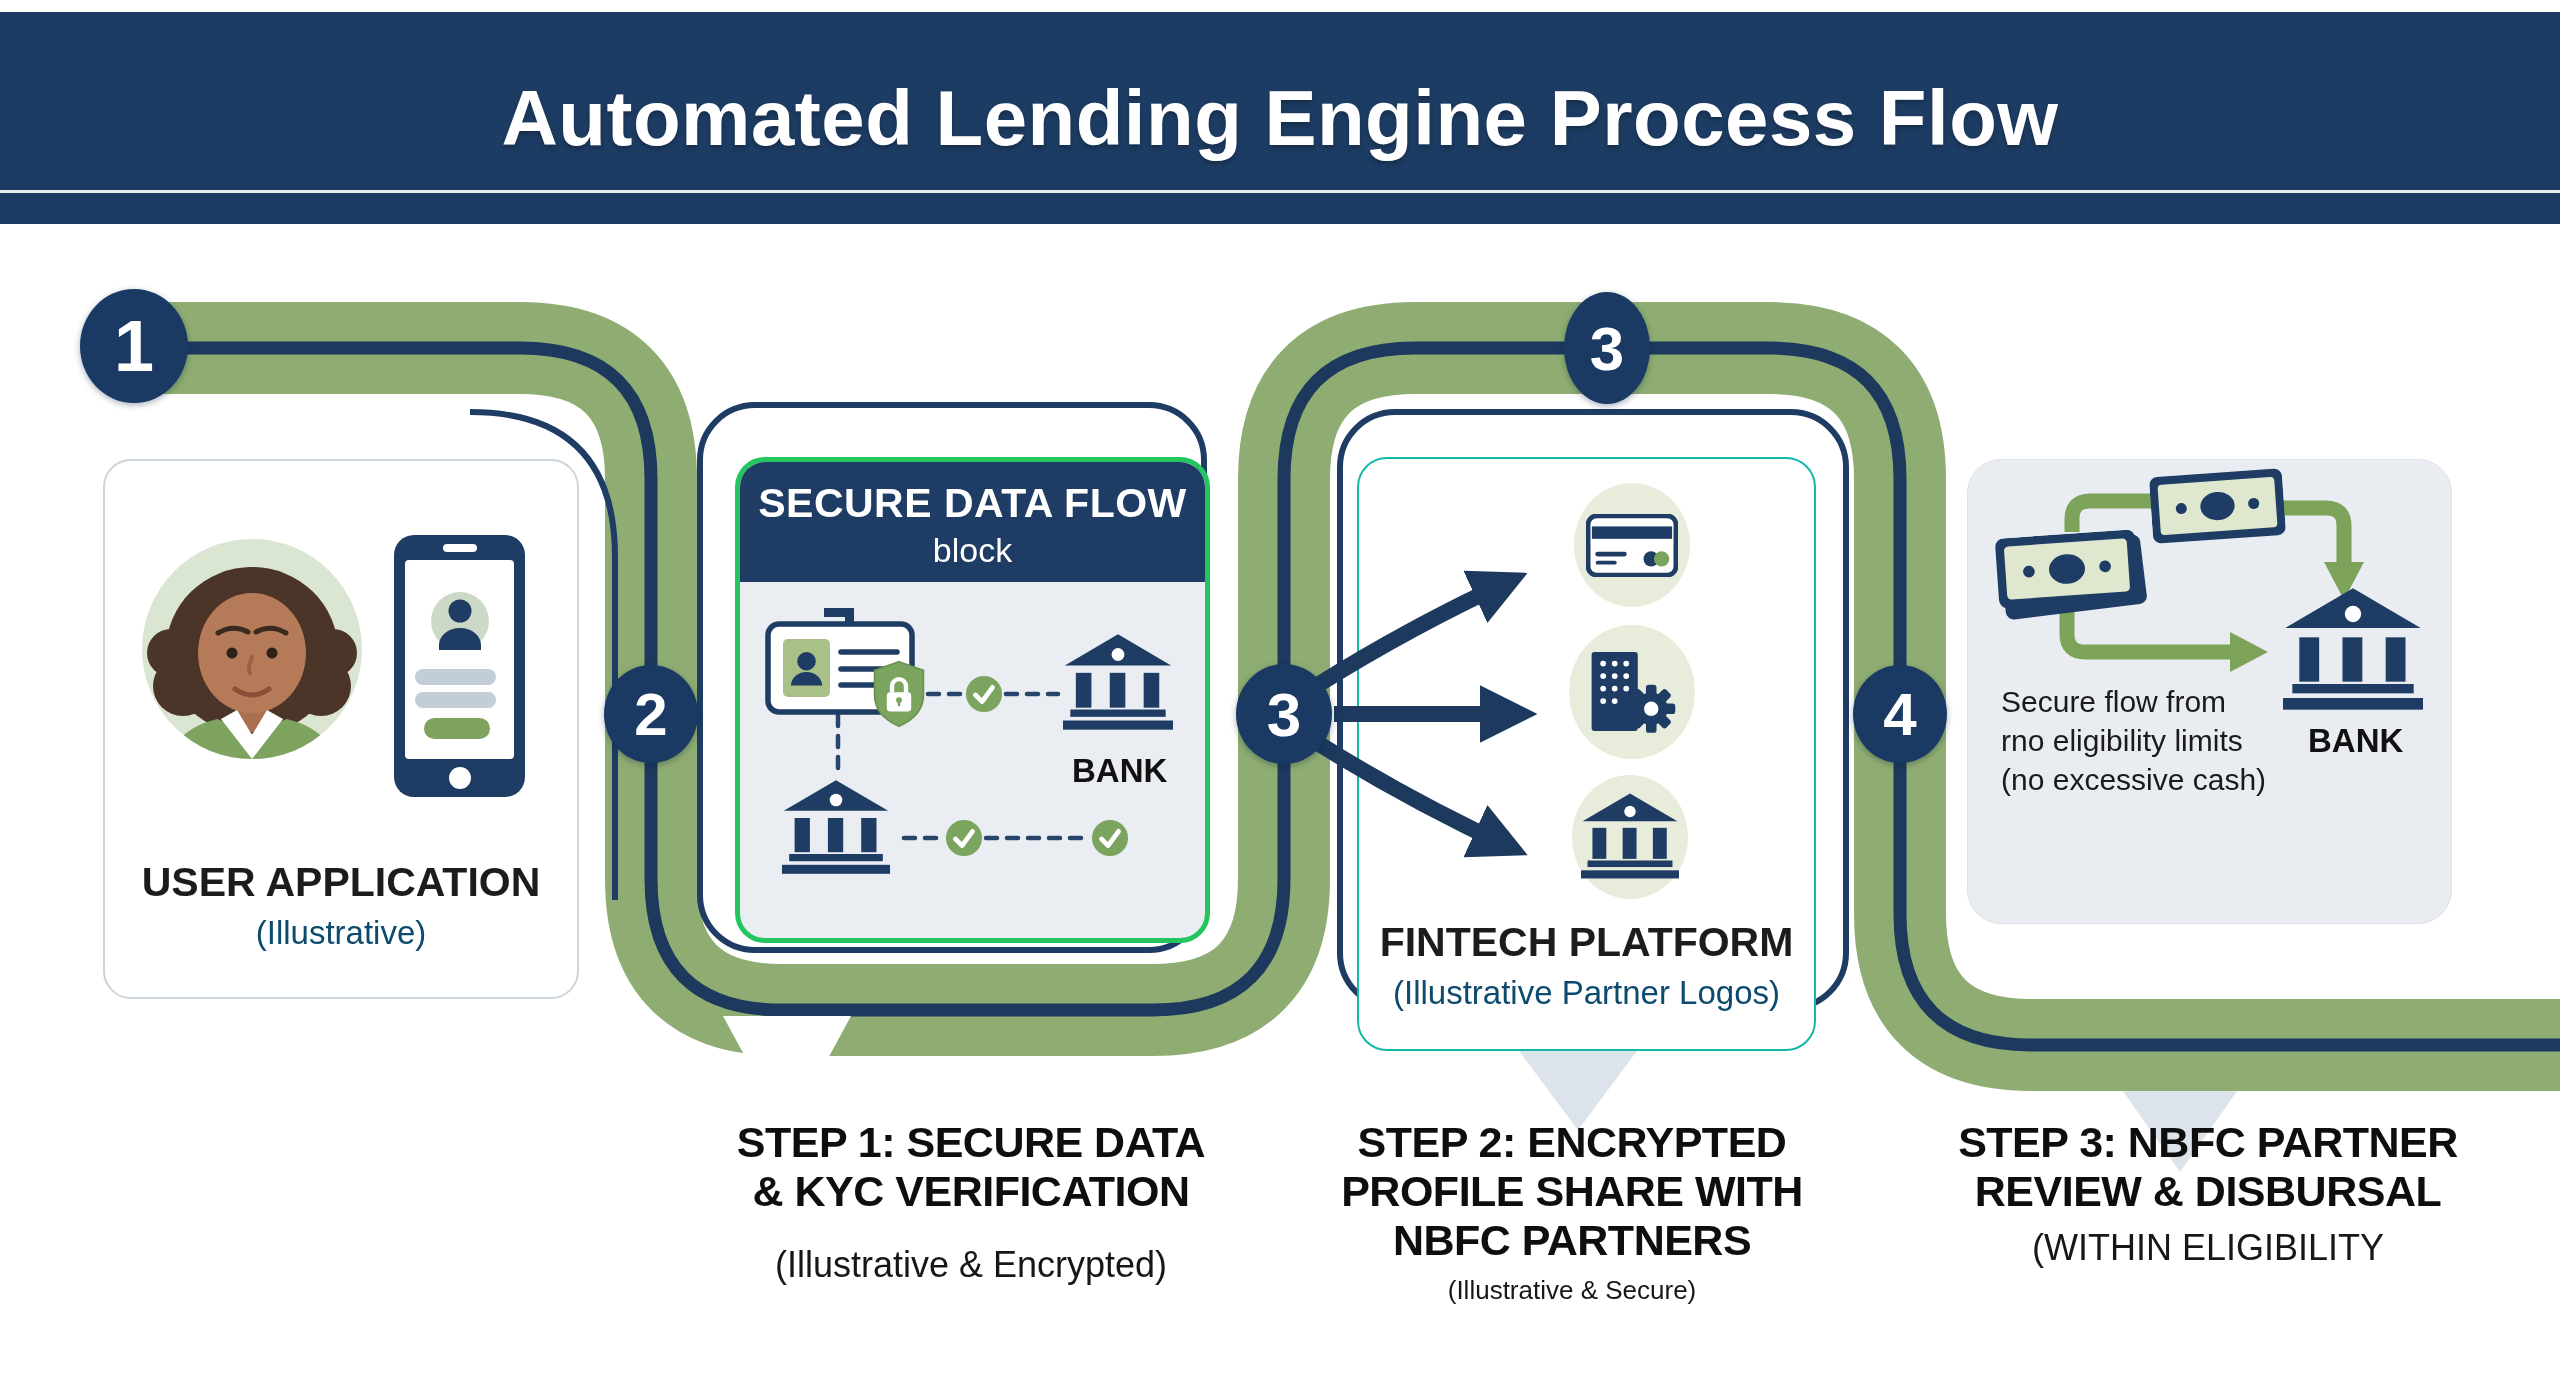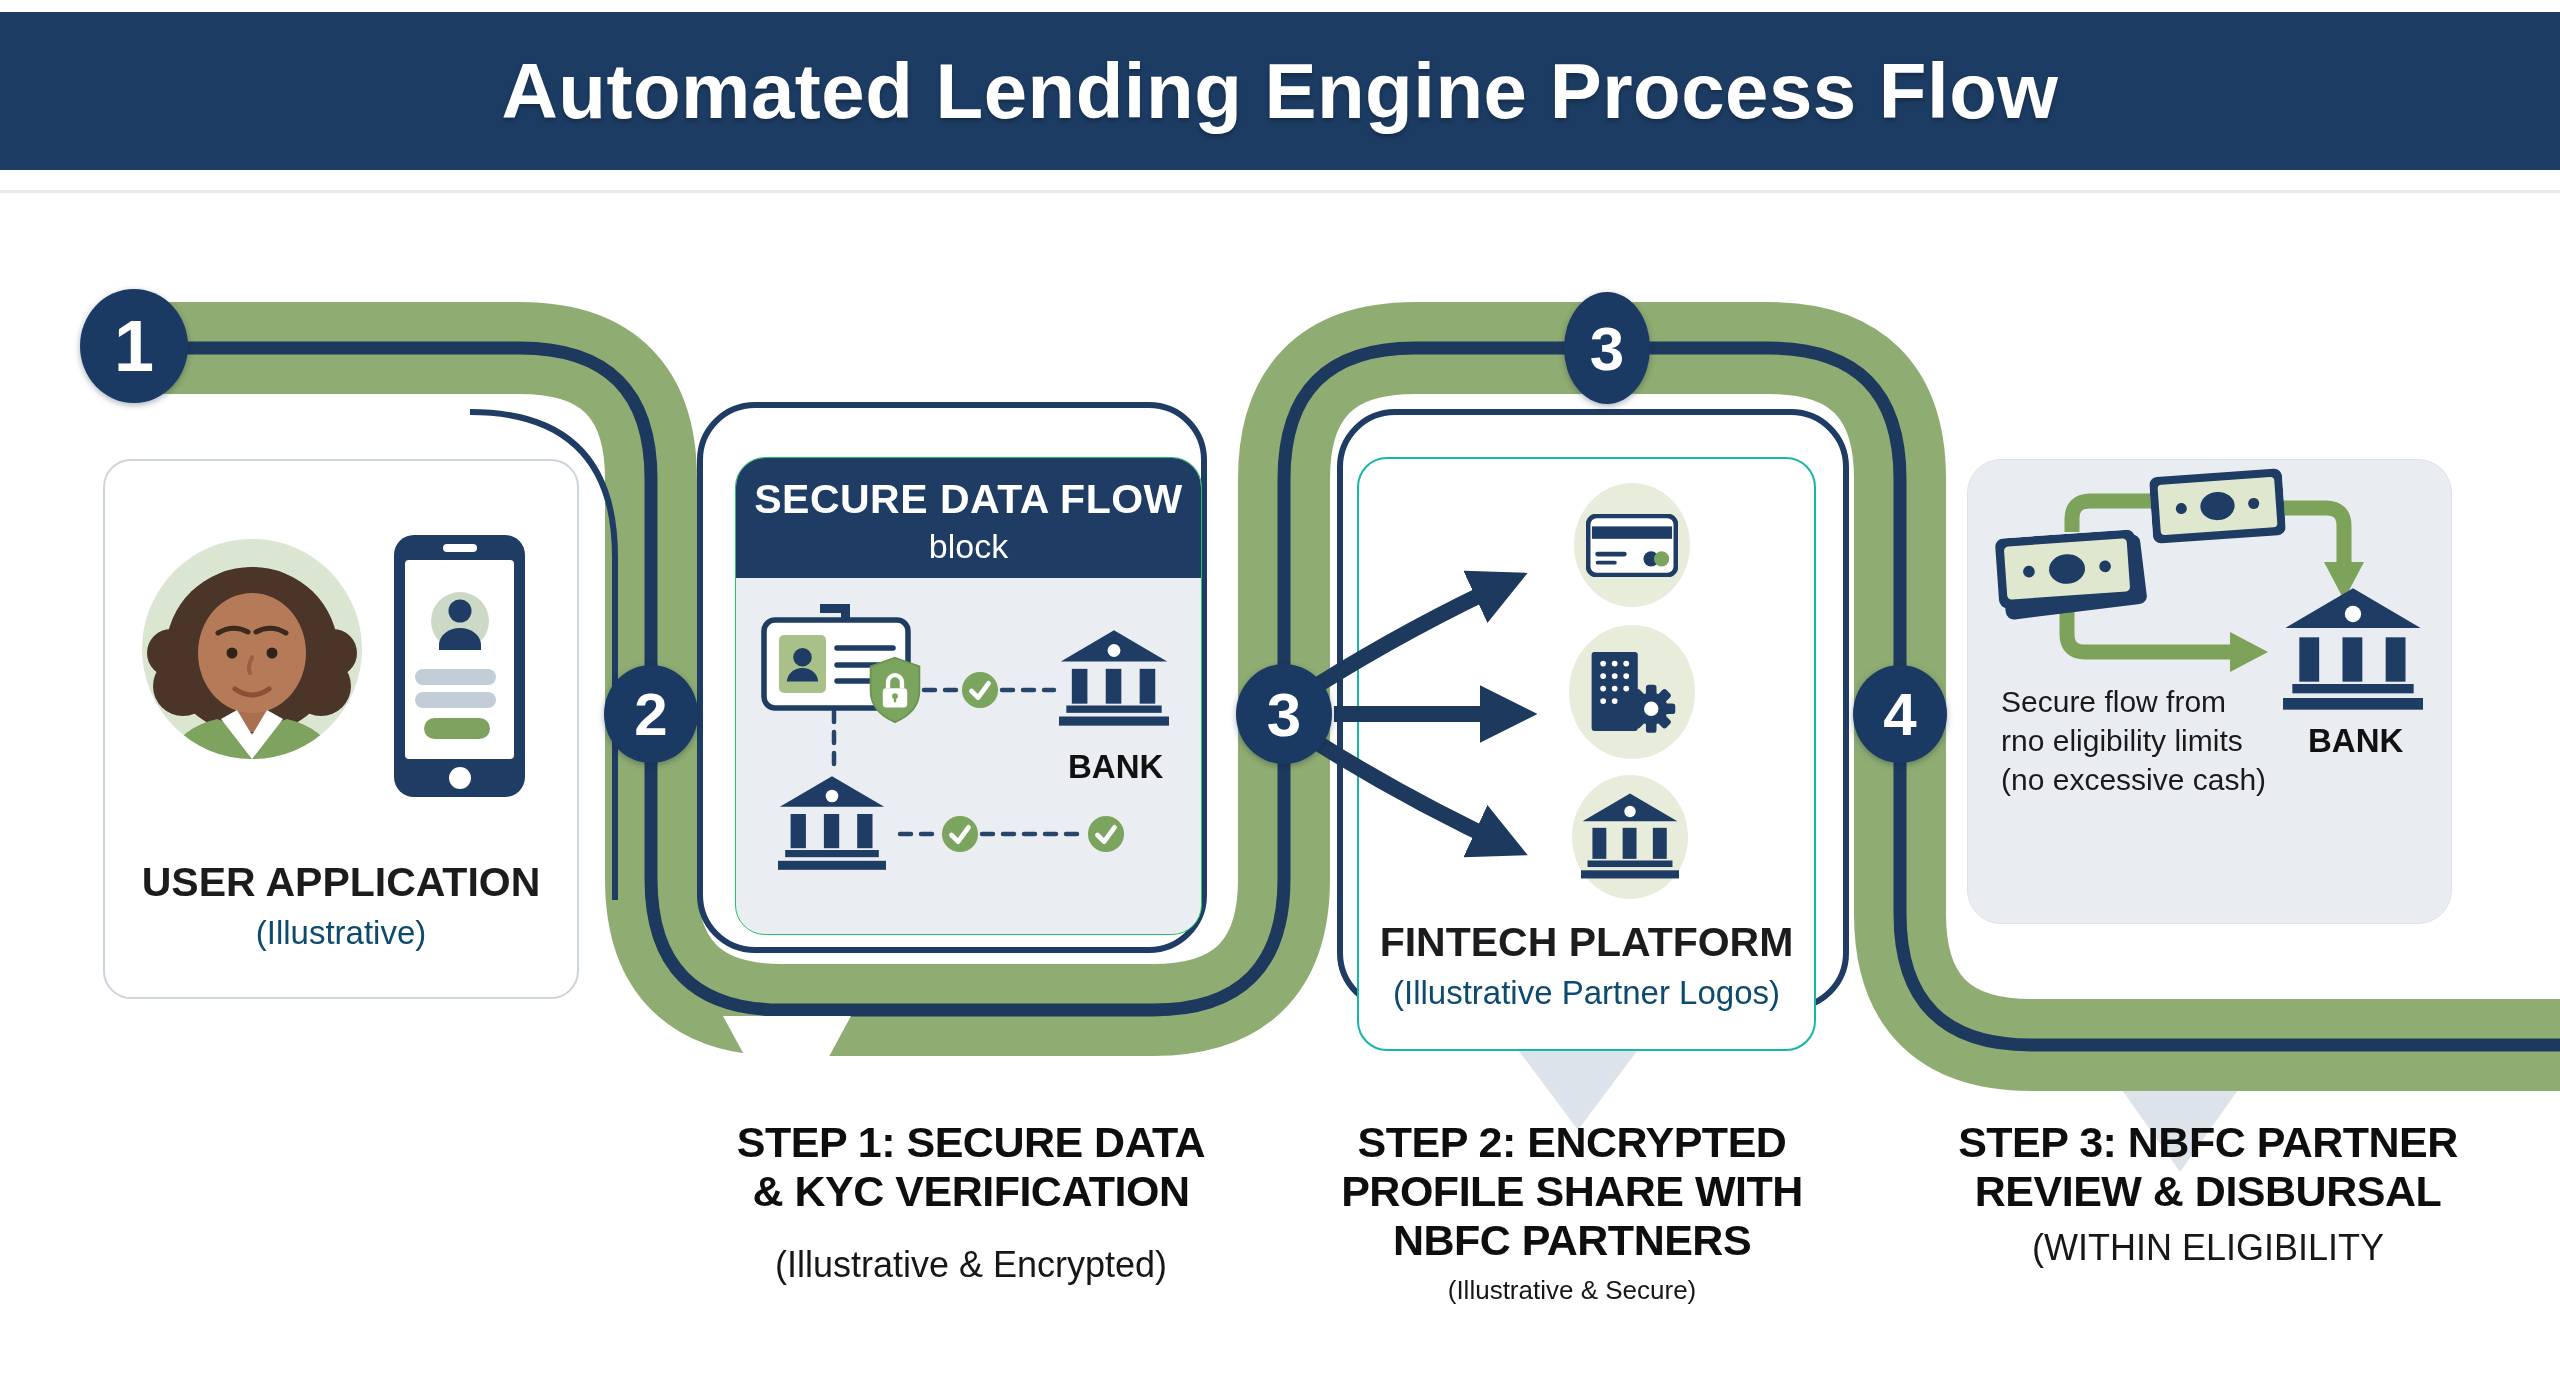--- a/index.html
+++ b/index.html
@@ -3,38 +3,38 @@
 <meta charset="utf-8">
 <style>
   html,body{margin:0;padding:0;background:#ffffff;}
   .stage{
     position:relative;width:2560px;height:1396px;overflow:hidden;background:#ffffff;
     font-family:"Liberation Sans", sans-serif;
   }
   .abs{position:absolute;}
   
   .banner{
-    left:0;top:12px;width:2560px;height:158px;background:#1d3c63;
+    left:0;top:12px;width:2560px;height:212px;background:#1d3c63;
     display:flex;align-items:center;justify-content:center;
   }
   .banner h1{
     margin:0;color:#ffffff;font-size:78px;font-weight:700;letter-spacing:.5px;
     text-shadow:0 3px 4px rgba(0,0,0,.25);
   }
   .banner-underline{left:0;top:190px;width:2560px;height:3px;background:#e7e9ec;}
   
   .marker{
     background:#1a3a63;color:#ffffff;font-weight:700;border-radius:50%;
     display:flex;align-items:center;justify-content:center;z-index:30;
     box-shadow:0 2px 6px rgba(10,30,60,.35);
   }
   
   .card{border-radius:28px;z-index:20;}
   .card-user{left:103px;top:459px;width:472px;height:536px;background:#ffffff;border:2px solid #ccd4dc;}
-  .card-secure{left:735px;top:457px;width:465px;height:476px;background:#eaeef3;border:1px solid #22c55e;border-radius:30px;overflow:hidden;}
+  .card-secure{left:735px;top:457px;width:465px;height:476px;background:#eaeef3;border:5px solid #22c55e;border-radius:30px;overflow:hidden;}
   .secure-header{left:0;top:0;width:100%;height:120px;background:#1e3c64;text-align:center;color:#fff;}
   .secure-header .t1{display:block;font-size:41px;font-weight:700;margin-top:18px;letter-spacing:.5px;}
   .secure-header .t2{display:block;font-size:34px;font-weight:400;margin-top:4px;}
   .card-fintech{left:1357px;top:457px;width:455px;height:590px;background:#ffffff;border:2px solid #14b8a6;border-radius:30px;}
   .card-funds{left:1967px;top:459px;width:483px;height:463px;background:#e9edf1;border:1px solid #dde2e8;border-radius:34px;}
   .card-label{position:absolute;width:100%;text-align:center;color:#1c1c1e;}
   .card-label .big{display:block;font-size:41px;font-weight:700;letter-spacing:0px;}
   .card-label .small{display:block;font-size:33px;font-weight:400;margin-top:8px;color:#0c4a6e;}
   .bank-word{position:absolute;font-size:33px;font-weight:700;color:#111;}
   .funds-note{position:absolute;left:33px;top:222px;font-size:30px;line-height:39px;color:#1a1a1a;}

